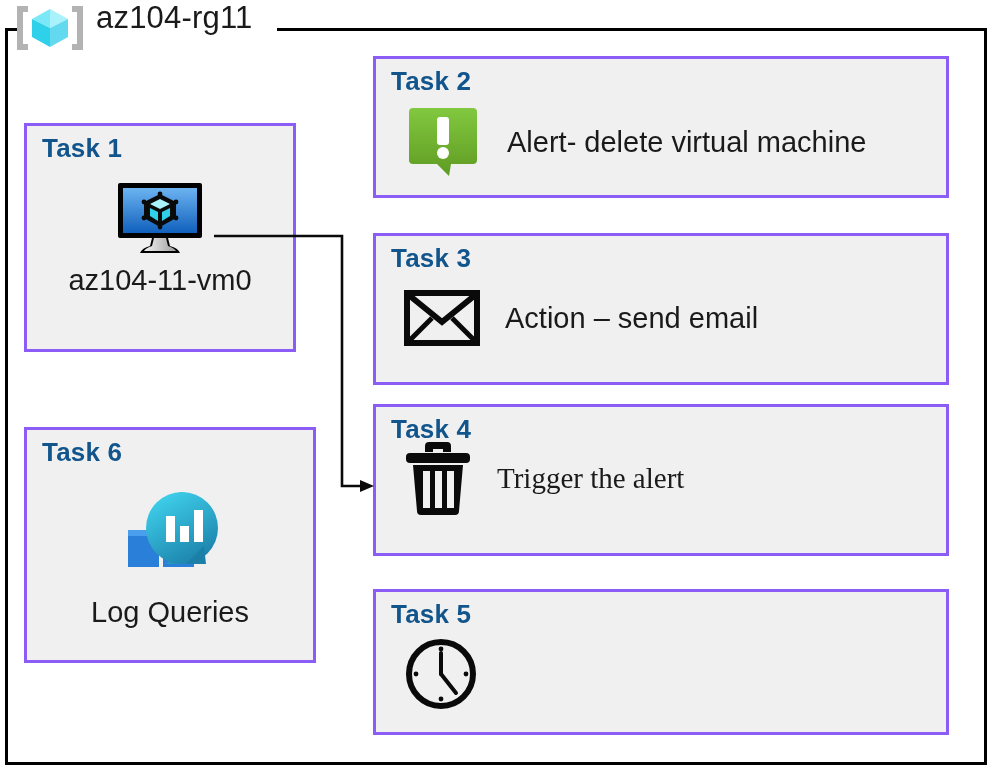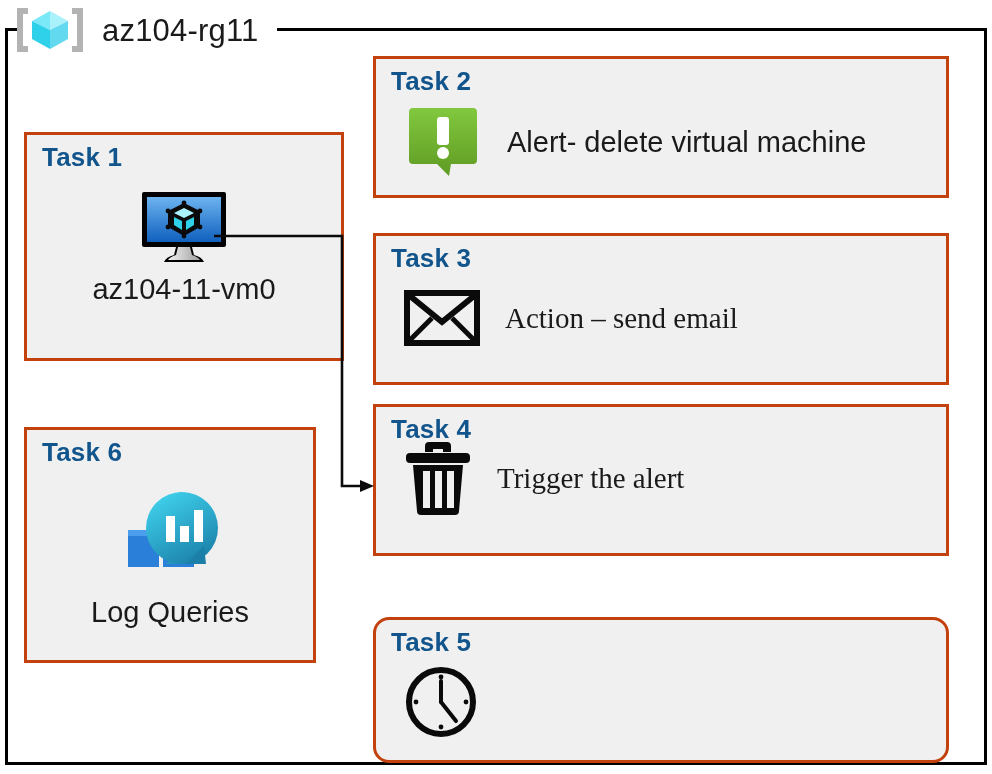--- a/index.html
+++ b/index.html
@@ -40,41 +40,41 @@
     background: #000000;
   }
 
   
   #rg-title-wrap {
     position: absolute;
     left: 14px;
     top: 2px;
     height: 56px;
     display: flex;
-    align-items: center;
-    gap: 16px;
+    align-items: flex-start;
+    gap: 10px;
   }
   #rg-icon {
     width: 72px;
     height: 52px;
     display: block;
   }
   #rg-title-text {
     font-size: 31px;
     color: #1a1a1a;
     letter-spacing: 0.2px;
     white-space: nowrap;
     line-height: 1;
   }
 
   
   .task-box {
     position: absolute;
     background: #f0f0f0;
-    border: 3px solid #c2410c;
+    border: 3px solid #8b5cf6;
   }
   .task-heading {
     position: absolute;
     left: 15px;
     top: 8px;
     font-size: 26px;
     font-weight: bold;
     color: #12558c;
     letter-spacing: 0.2px;
     line-height: 1.1;
@@ -107,34 +107,34 @@
   
   .task-box.horizontal .h-row {
     position: absolute;
     left: 28px;
     display: flex;
     align-items: center;
     gap: 25px;
   }
 
   
-  #task1 { left: 24px;  top: 132px; width: 320px; height: 229px; }
+  #task1 { left: 24px;  top: 123px; width: 272px; height: 229px; }
   #task6 { left: 24px;  top: 427px; width: 292px; height: 236px; }
   #task2 { left: 373px; top: 56px;  width: 576px; height: 142px; }
   #task3 { left: 373px; top: 233px; width: 576px; height: 152px; }
   #task4 { left: 373px; top: 404px; width: 576px; height: 152px; }
-  #task5 { left: 373px; top: 617px; width: 576px; height: 146px; border-radius: 16px; }
+  #task5 { left: 373px; top: 589px; width: 576px; height: 146px; }
 
   #task1 .v-icon { top: 54px; }
   #task1 .task-label { top: 140px; }
   #task6 .v-icon { top: 58px; }
   #task6 .task-label { top: 168px; }
 
   #task2 .h-row { top: 47px; }
-  #task3 .h-row { top: 52px; font-family: Liberation Serif, serif; }
+  #task3 .h-row { top: 52px; }
   #task4 .h-row { top: 32px; font-family: Liberation Serif, serif; }
   #task5 .h-row { top: 45px; }
 
   
   #connector {
     position: absolute;
     left: 0;
     top: 0;
     width: 992px;
     height: 774px;

